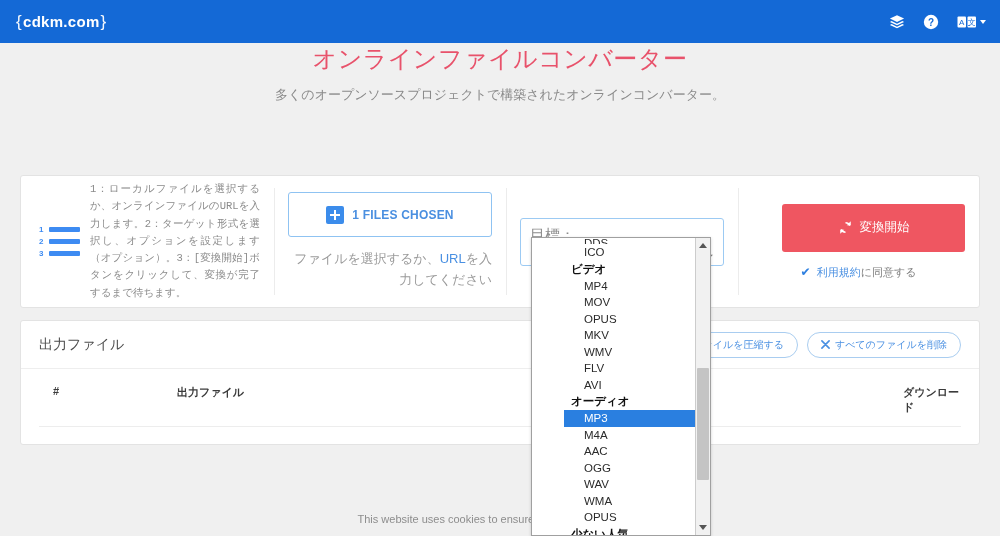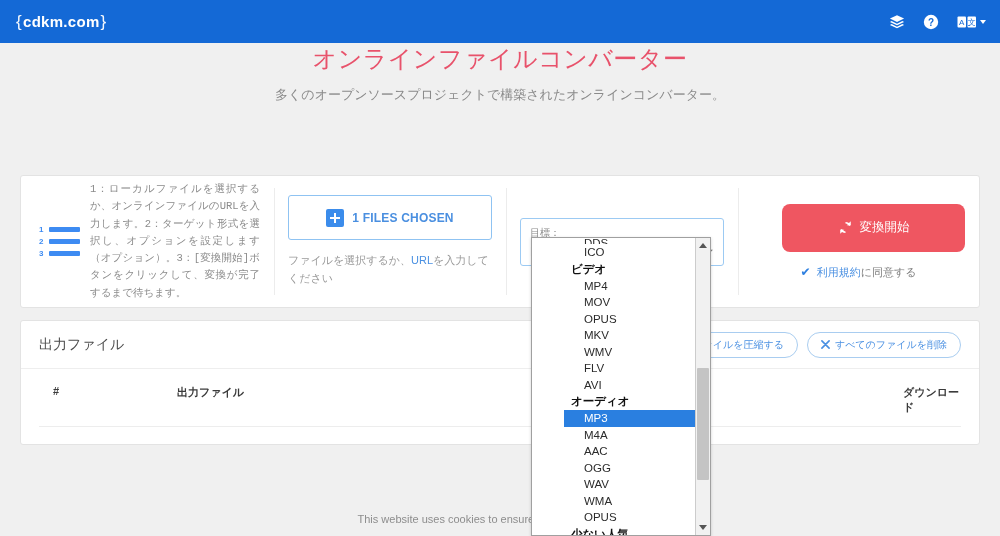--- a/index.html
+++ b/index.html
@@ -86,45 +86,45 @@
     width: 18px; height: 18px; background: #3b8ceb; border-radius: 2px;
     position: relative; flex: 0 0 auto;
   }
   .plus-sq::before, .plus-sq::after {
     content: ""; position: absolute; background: #fff;
   }
   .plus-sq::before { left: 4px; right: 4px; top: 8px; height: 2px; }
   .plus-sq::after { top: 4px; bottom: 4px; left: 8px; width: 2px; }
   .choose-label { color: #4a8fe0; font-size: 12px; font-weight: bold; letter-spacing: .2px; }
   .choose-hint {
-    margin-top: 12px; text-align: left; font-size: 11px;
+    margin-top: 12px; text-align: right; font-size: 13px;
     color: #9a9a9a; line-height: 1.6;
   }
   .choose-hint a { color: #4a90e2; text-decoration: none; cursor: pointer; }
 
   
   .select-box {
     border: 1px solid #9ccaf3; border-radius: 3px; background: #fff;
     padding: 7px 9px 6px; height: 48px; position: relative;
   }
-  .select-label { font-size: 10px; color: #8b8b8b; }
+  .select-label { font-size: 15px; color: #8b8b8b; }
   .select-value-row {
     display: flex; align-items: center; justify-content: space-between;
     margin-top: 5px;
   }
   .select-value { font-size: 12px; color: #4c4c4c; }
   .chev {
     width: 8px; height: 8px; border-right: 1.6px solid #7a7a7a;
     border-bottom: 1.6px solid #7a7a7a; transform: rotate(45deg);
     margin-top: -4px; margin-right: 3px;
   }
 
   
   .convert-btn {
-    background: #ef5661; border-radius: 8px; height: 48px;
+    background: #ef5661; border-radius: 3px; height: 48px;
     display: flex; align-items: center; justify-content: center; gap: 7px;
     color: #fff; font-size: 12.5px; cursor: pointer; margin-left: 30px;
   }
   .agree {
     margin-top: 13px; display: flex; align-items: center; justify-content: center;
     gap: 6px; font-size: 11px; color: #7d7d7d;
   }
   .chk {
     color: #2d7fe0; font-size: 12px; font-weight: bold; line-height: 1;
   }

